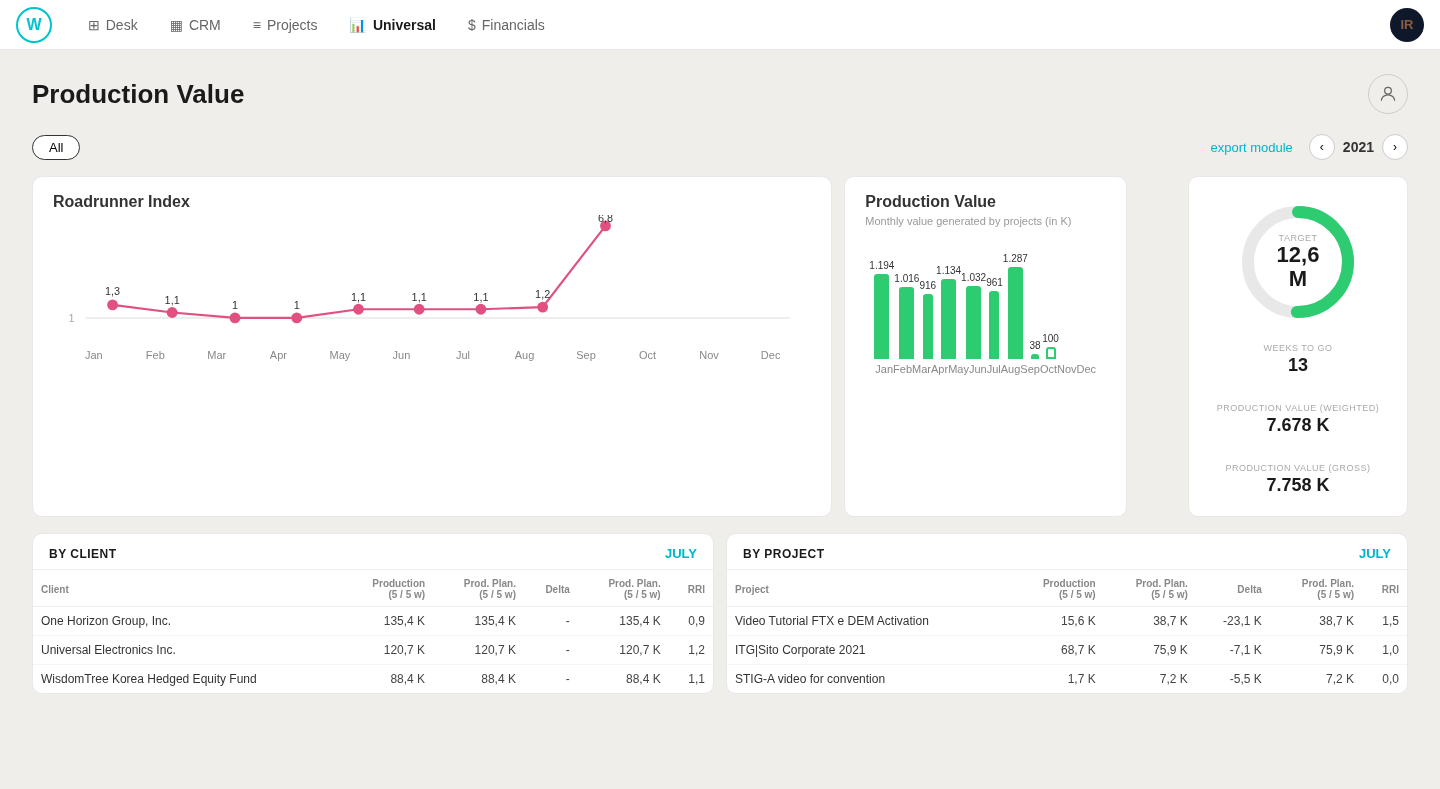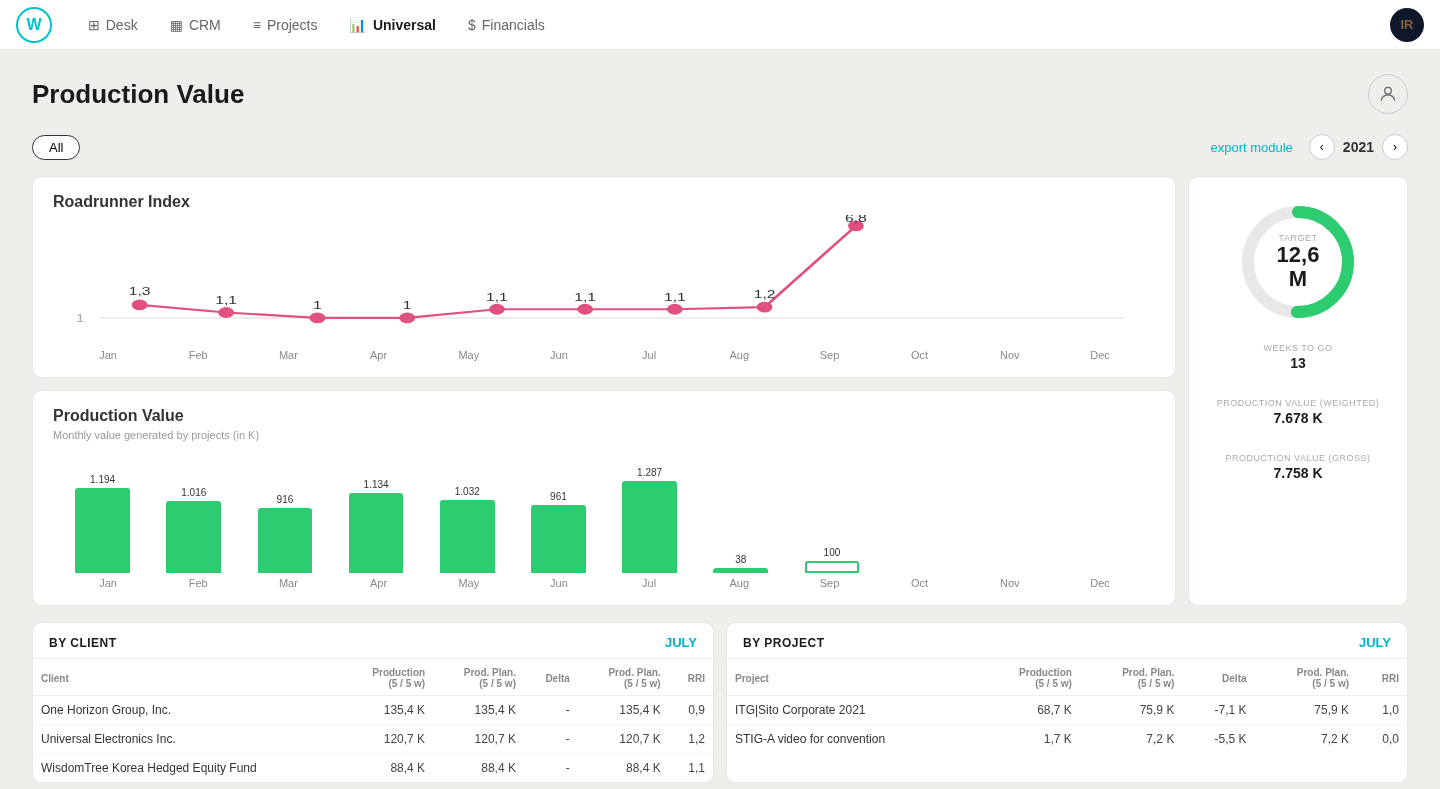--- a/index.html
+++ b/index.html
@@ -26,21 +26,21 @@
     .spacer { flex: 1; }
     .export-link { color: #00b4cc; font-size: 13px; cursor: pointer; text-decoration: none; }
     .year-nav { display: flex; align-items: center; gap: 8px; }
     .year-btn { width: 26px; height: 26px; border-radius: 50%; border: 1px solid #ccc; background: #fff; cursor: pointer; display: flex; align-items: center; justify-content: center; font-size: 12px; }
     .year-label { font-weight: 600; font-size: 14px; }
 
     
     .content-grid { display: grid; grid-template-columns: 1fr 220px; gap: 12px; margin-bottom: 16px; }
 
     
-    .charts-area { display: flex; flex-direction: column; gap: 12px; }
+    .charts-area { display: flex; flex-direction: row; gap: 12px; }
     .chart-card { background: #fff; border-radius: 10px; padding: 16px 20px; border: 1px solid #e8e8e8; }
     .chart-title { font-size: 16px; font-weight: 600; margin-bottom: 4px; }
     .chart-subtitle { font-size: 11px; color: #999; margin-bottom: 12px; }
 
     
     .line-chart-wrap { position: relative; height: 130px; }
     .chart-x-labels { display: flex; justify-content: space-between; margin-top: 4px; padding: 0 10px; }
     .chart-x-label { font-size: 11px; color: #888; text-align: center; flex: 1; }
     .bar-group { flex: 1; display: flex; flex-direction: column; align-items: center; justify-content: flex-end; }
     .bar-label-top { font-size: 10px; color: #333; margin-bottom: 3px; text-align: center; }
@@ -48,21 +48,21 @@
 
     
     .right-panel { background: #fff; border-radius: 10px; border: 1px solid #e8e8e8; padding: 20px 16px; display: flex; flex-direction: column; align-items: center; gap: 16px; }
     .donut-wrap { position: relative; width: 130px; height: 130px; }
     .donut-center { position: absolute; top: 50%; left: 50%; transform: translate(-50%, -50%); text-align: center; }
     .donut-target { font-size: 9px; color: #aaa; text-transform: uppercase; letter-spacing: 0.5px; }
     .donut-value { font-size: 22px; font-weight: 700; color: #1a1a1a; line-height: 1.1; }
     .stats-block { width: 100%; display: flex; flex-direction: column; gap: 27px; }
     .stat-item { text-align: center; }
     .stat-label { font-size: 9px; color: #aaa; text-transform: uppercase; letter-spacing: 0.5px; margin-bottom: 2px; }
-    .stat-value { font-size: 14px; font-weight: 700; color: #1a1a1a; }
+    .stat-value { font-size: 18px; font-weight: 700; color: #1a1a1a; }
 
     
     .tables-row { display: grid; grid-template-columns: 1fr 1fr; gap: 12px; }
     .table-card { background: #fff; border-radius: 10px; border: 1px solid #e8e8e8; overflow: hidden; }
     .table-header { display: flex; justify-content: space-between; align-items: center; padding: 12px 16px 8px; border-bottom: 1px solid #eee; }
     .table-section-title { font-size: 12px; font-weight: 800; color: #1a1a1a; letter-spacing: 0.5px; text-align: center; }
     .table-month { font-size: 13px; font-weight: 700; color: #00b4cc; }
     table { width: 100%; border-collapse: collapse; font-size: 12px; }
     th { padding: 8px 8px 6px; text-align: right; font-size: 10px; font-weight: 600; color: #888; border-bottom: 1px solid #eee; white-space: nowrap; }
     th:first-child { text-align: left; }
@@ -345,20 +345,28 @@
             <th>Project</th>
             <th>Production<br>(5 / 5 w)</th>
             <th>Prod. Plan.<br>(5 / 5 w)</th>
             <th>Delta</th>
             <th>Prod. Plan.<br>(5 / 5 w)</th>
             <th>RRI</th>
           </tr>
         </thead>
         <tbody>
           <tr>
+            <td>Video Tutorial FTX e DEM Activation</td>
+            <td>15,6 K</td>
+            <td>38,7 K</td>
+            <td>-23,1 K</td>
+            <td>38,7 K</td>
+            <td>1,5</td>
+          </tr>
+          <tr>
             <td>ITG|Sito Corporate 2021</td>
             <td>68,7 K</td>
             <td>75,9 K</td>
             <td>-7,1 K</td>
             <td>75,9 K</td>
             <td>1,0</td>
           </tr>
           <tr>
             <td>STIG-A video for convention</td>
             <td>1,7 K</td>

